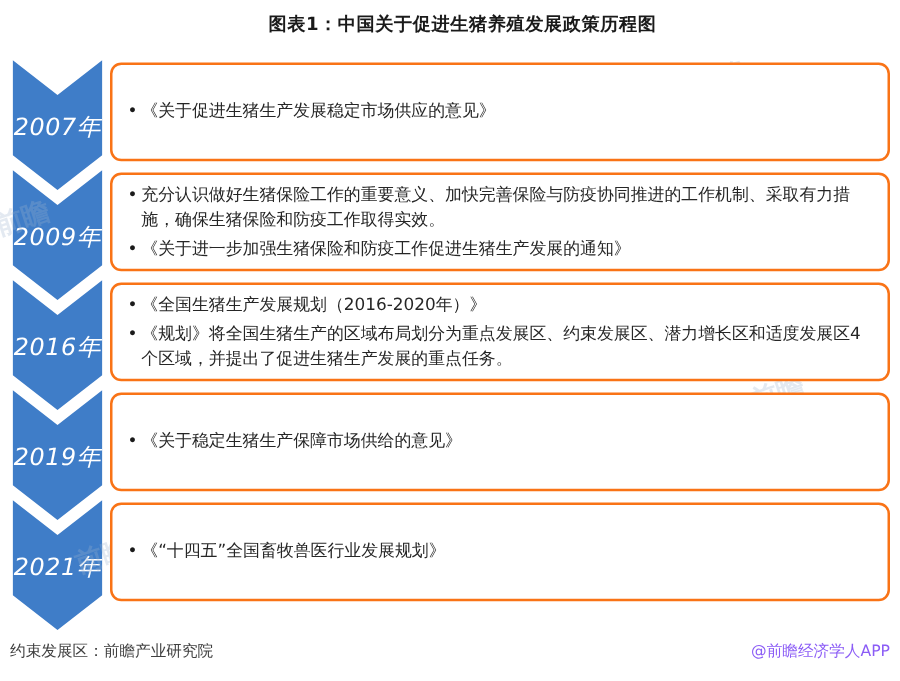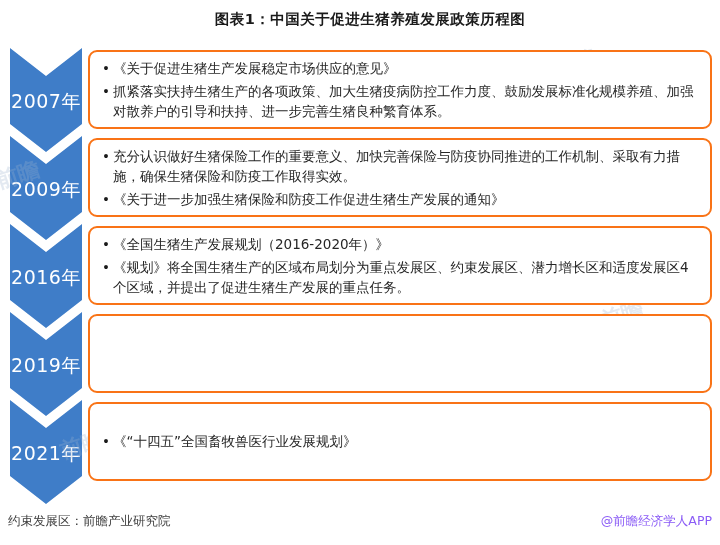--- a/index.html
+++ b/index.html
@@ -11,20 +11,21 @@
   .page-title{
     position:absolute;top:10px;left:0;right:0;text-align:center;
     font-size:14.5px;font-weight:700;color:#1a1a1a;letter-spacing:.5px;margin-left:20px;
   }
   .rows{position:absolute;top:50px;left:0;right:0;}
   .row{position:relative;height:79px;margin-bottom:9px;}
   .chevron{
     position:absolute;left:10px;top:-2px;width:72px;height:104px;
     background:#3F7DC8;
     clip-path:polygon(0 0,50% 27%,100% 0,100% 73%,50% 100%,0 73%);
+    font-style:italic;
   }
   .chevron .year{
     position:absolute;top:41px;left:0;width:100%;text-align:center;
     color:#ffffff;font-size:19px;letter-spacing:.5px;
   }
   .policy-box{
     position:absolute;left:88px;right:8px;top:0;bottom:0;
     border:2px solid #f97316;border-radius:9px;background:#ffffff;
     box-sizing:border-box;padding:4px 10px;
     display:flex;flex-direction:column;justify-content:center;
@@ -59,21 +60,20 @@
 <span class="wm" style="left:60px;top:430px;">前瞻</span>
 
 <div class="rows">
 
   <div class="row">
     <div class="chevron">
       <div class="year">2007年</div>
     </div>
     <div class="policy-box">
       <div class="bullet">《关于促进生猪生产发展稳定市场供应的意见》</div>
-      <div class="bullet">抓紧落实扶持生猪生产的各项政策、加大生猪疫病防控工作力度、鼓励发展标准化规模养殖、加强对散养户的引导和扶持、进一步完善生猪良种繁育体系。</div>
     </div>
   </div>
 
   <div class="row">
     <div class="chevron">
       <div class="year">2009年</div>
     </div>
     <div class="policy-box">
       <div class="bullet">充分认识做好生猪保险工作的重要意义、加快完善保险与防疫协同推进的工作机制、采取有力措施，确保生猪保险和防疫工作取得实效。</div>
       <div class="bullet">《关于进一步加强生猪保险和防疫工作促进生猪生产发展的通知》</div>
@@ -88,20 +88,21 @@
       <div class="bullet">《全国生猪生产发展规划（2016-2020年）》</div>
       <div class="bullet">《规划》将全国生猪生产的区域布局划分为重点发展区、约束发展区、潜力增长区和适度发展区4个区域，并提出了促进生猪生产发展的重点任务。</div>
     </div>
   </div>
 
   <div class="row">
     <div class="chevron">
       <div class="year">2019年</div>
     </div>
     <div class="policy-box">
+      <div class="bullet">《关于稳定生猪生产保障市场供给的意见》</div>
     </div>
   </div>
 
   <div class="row">
     <div class="chevron">
       <div class="year">2021年</div>
     </div>
     <div class="policy-box">
       <div class="bullet">《“十四五”全国畜牧兽医行业发展规划》</div>
     </div>

